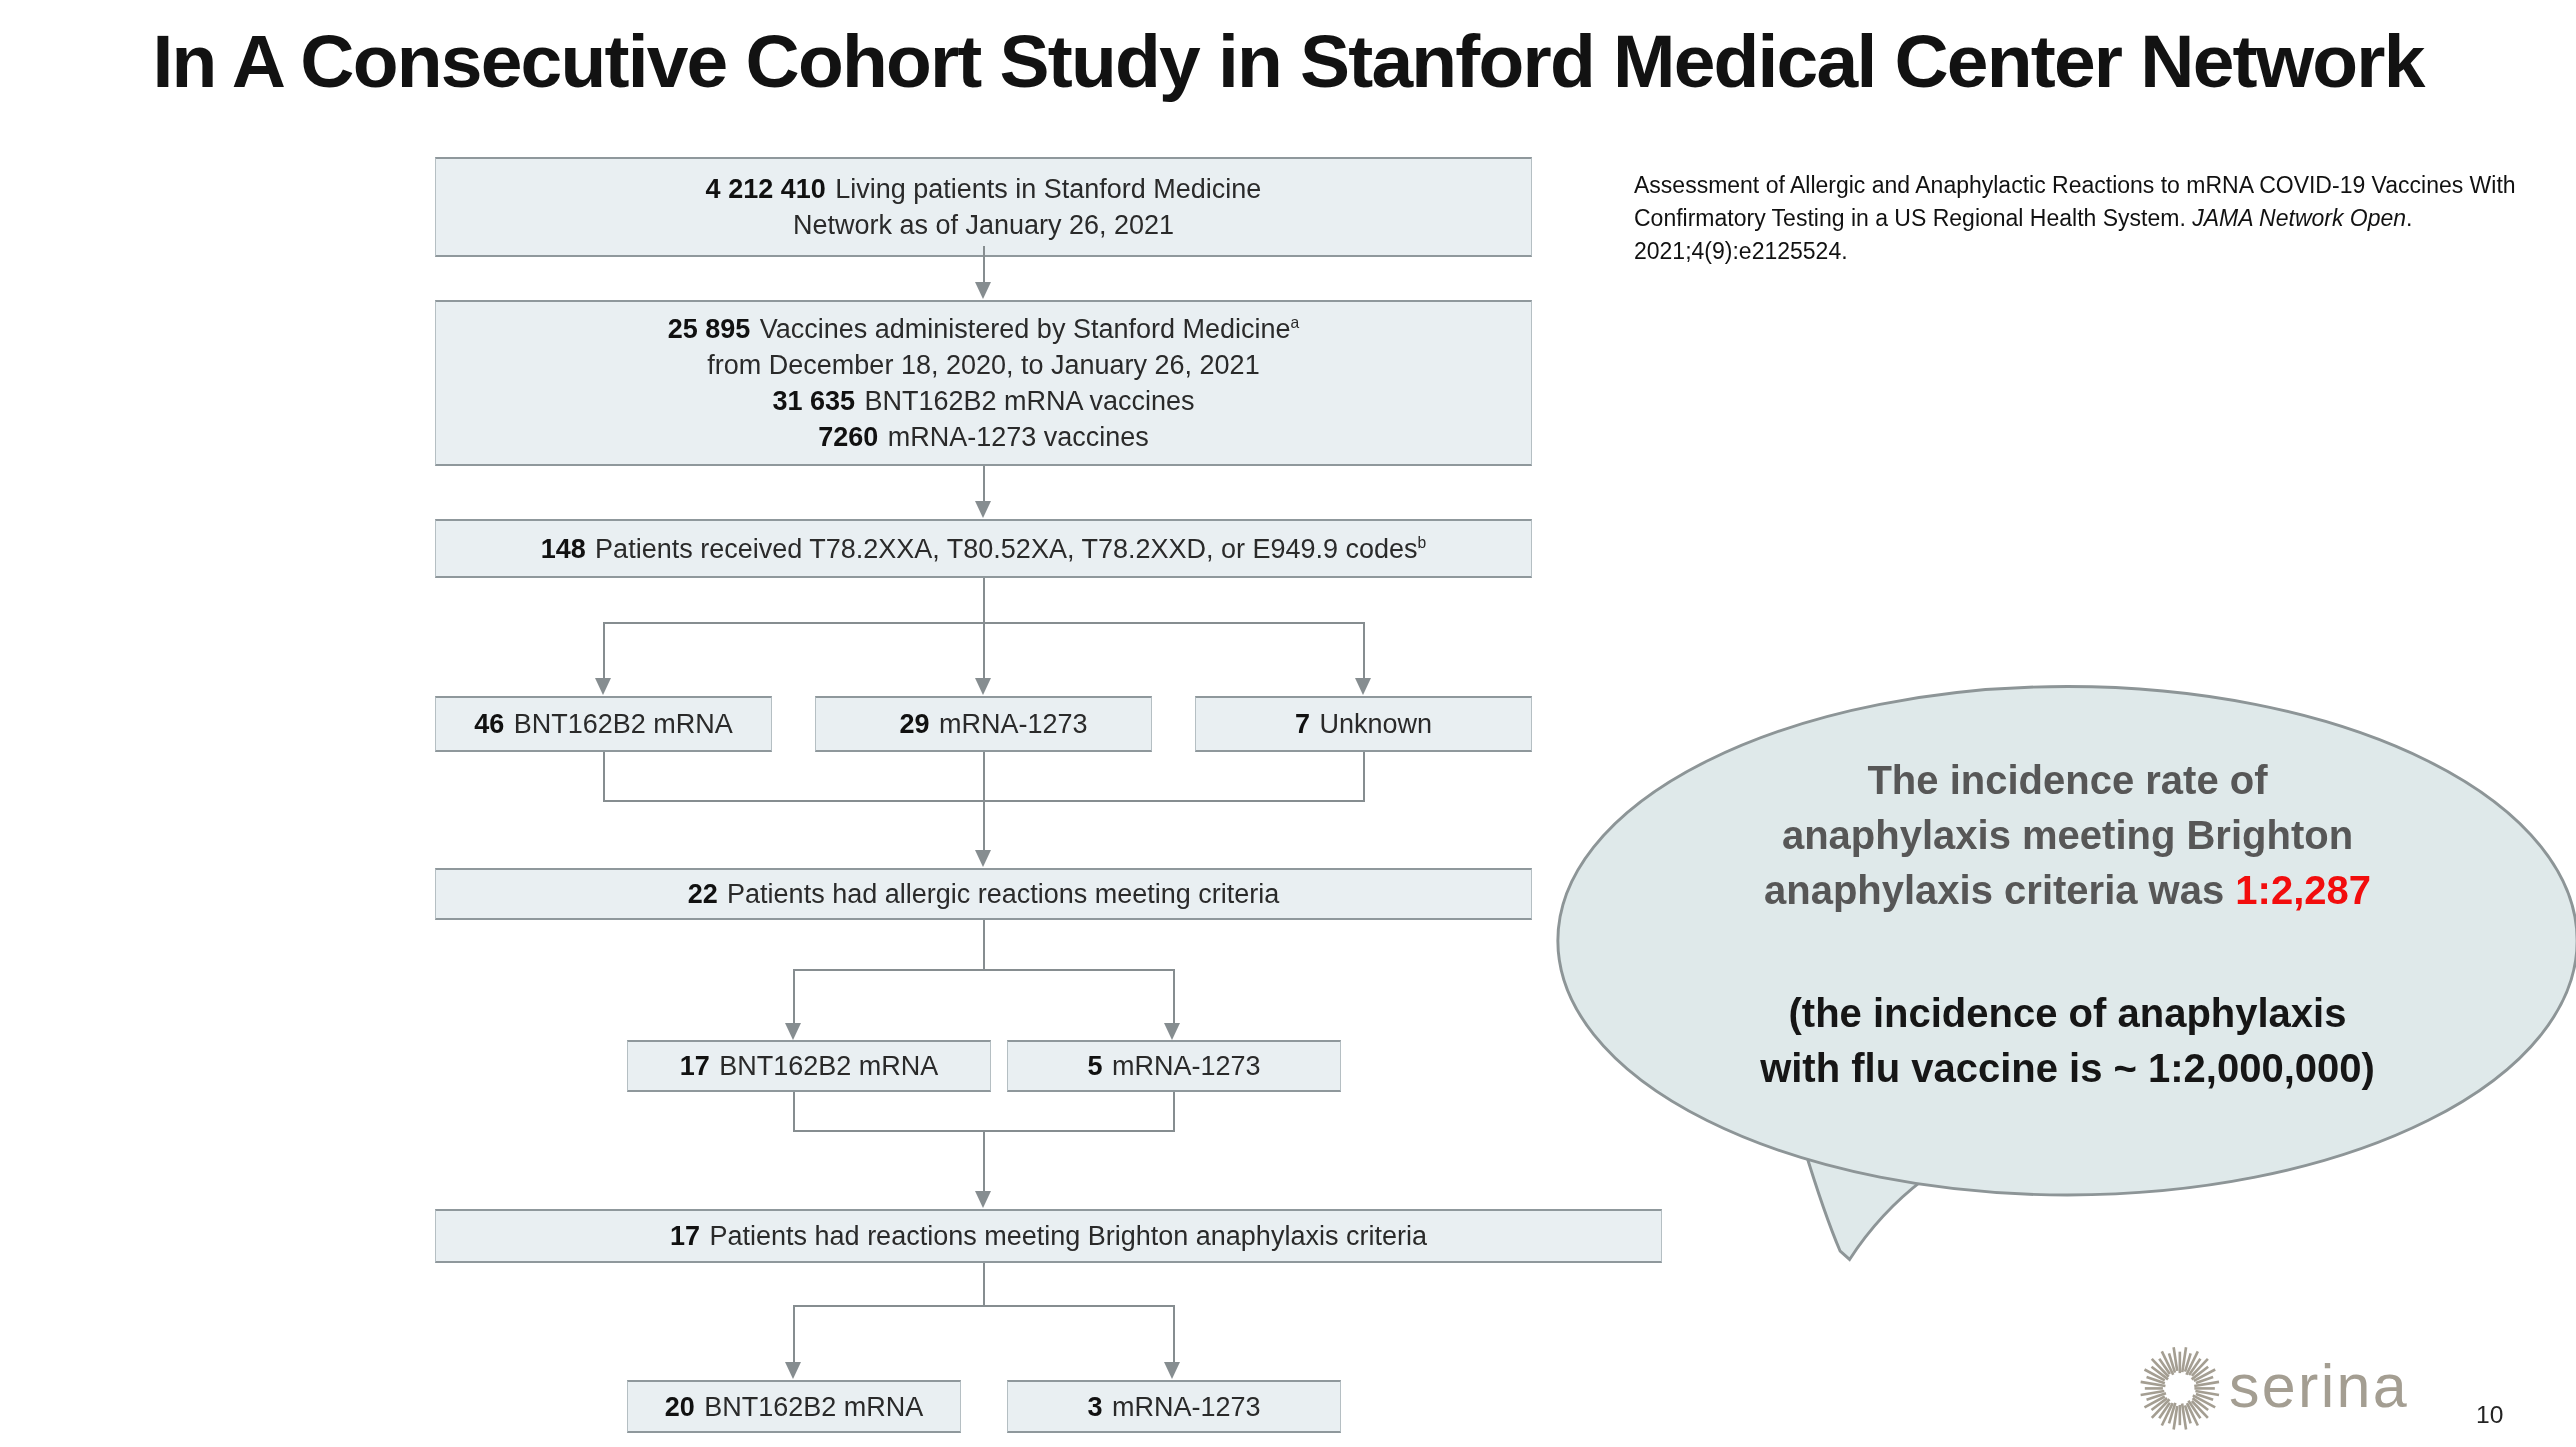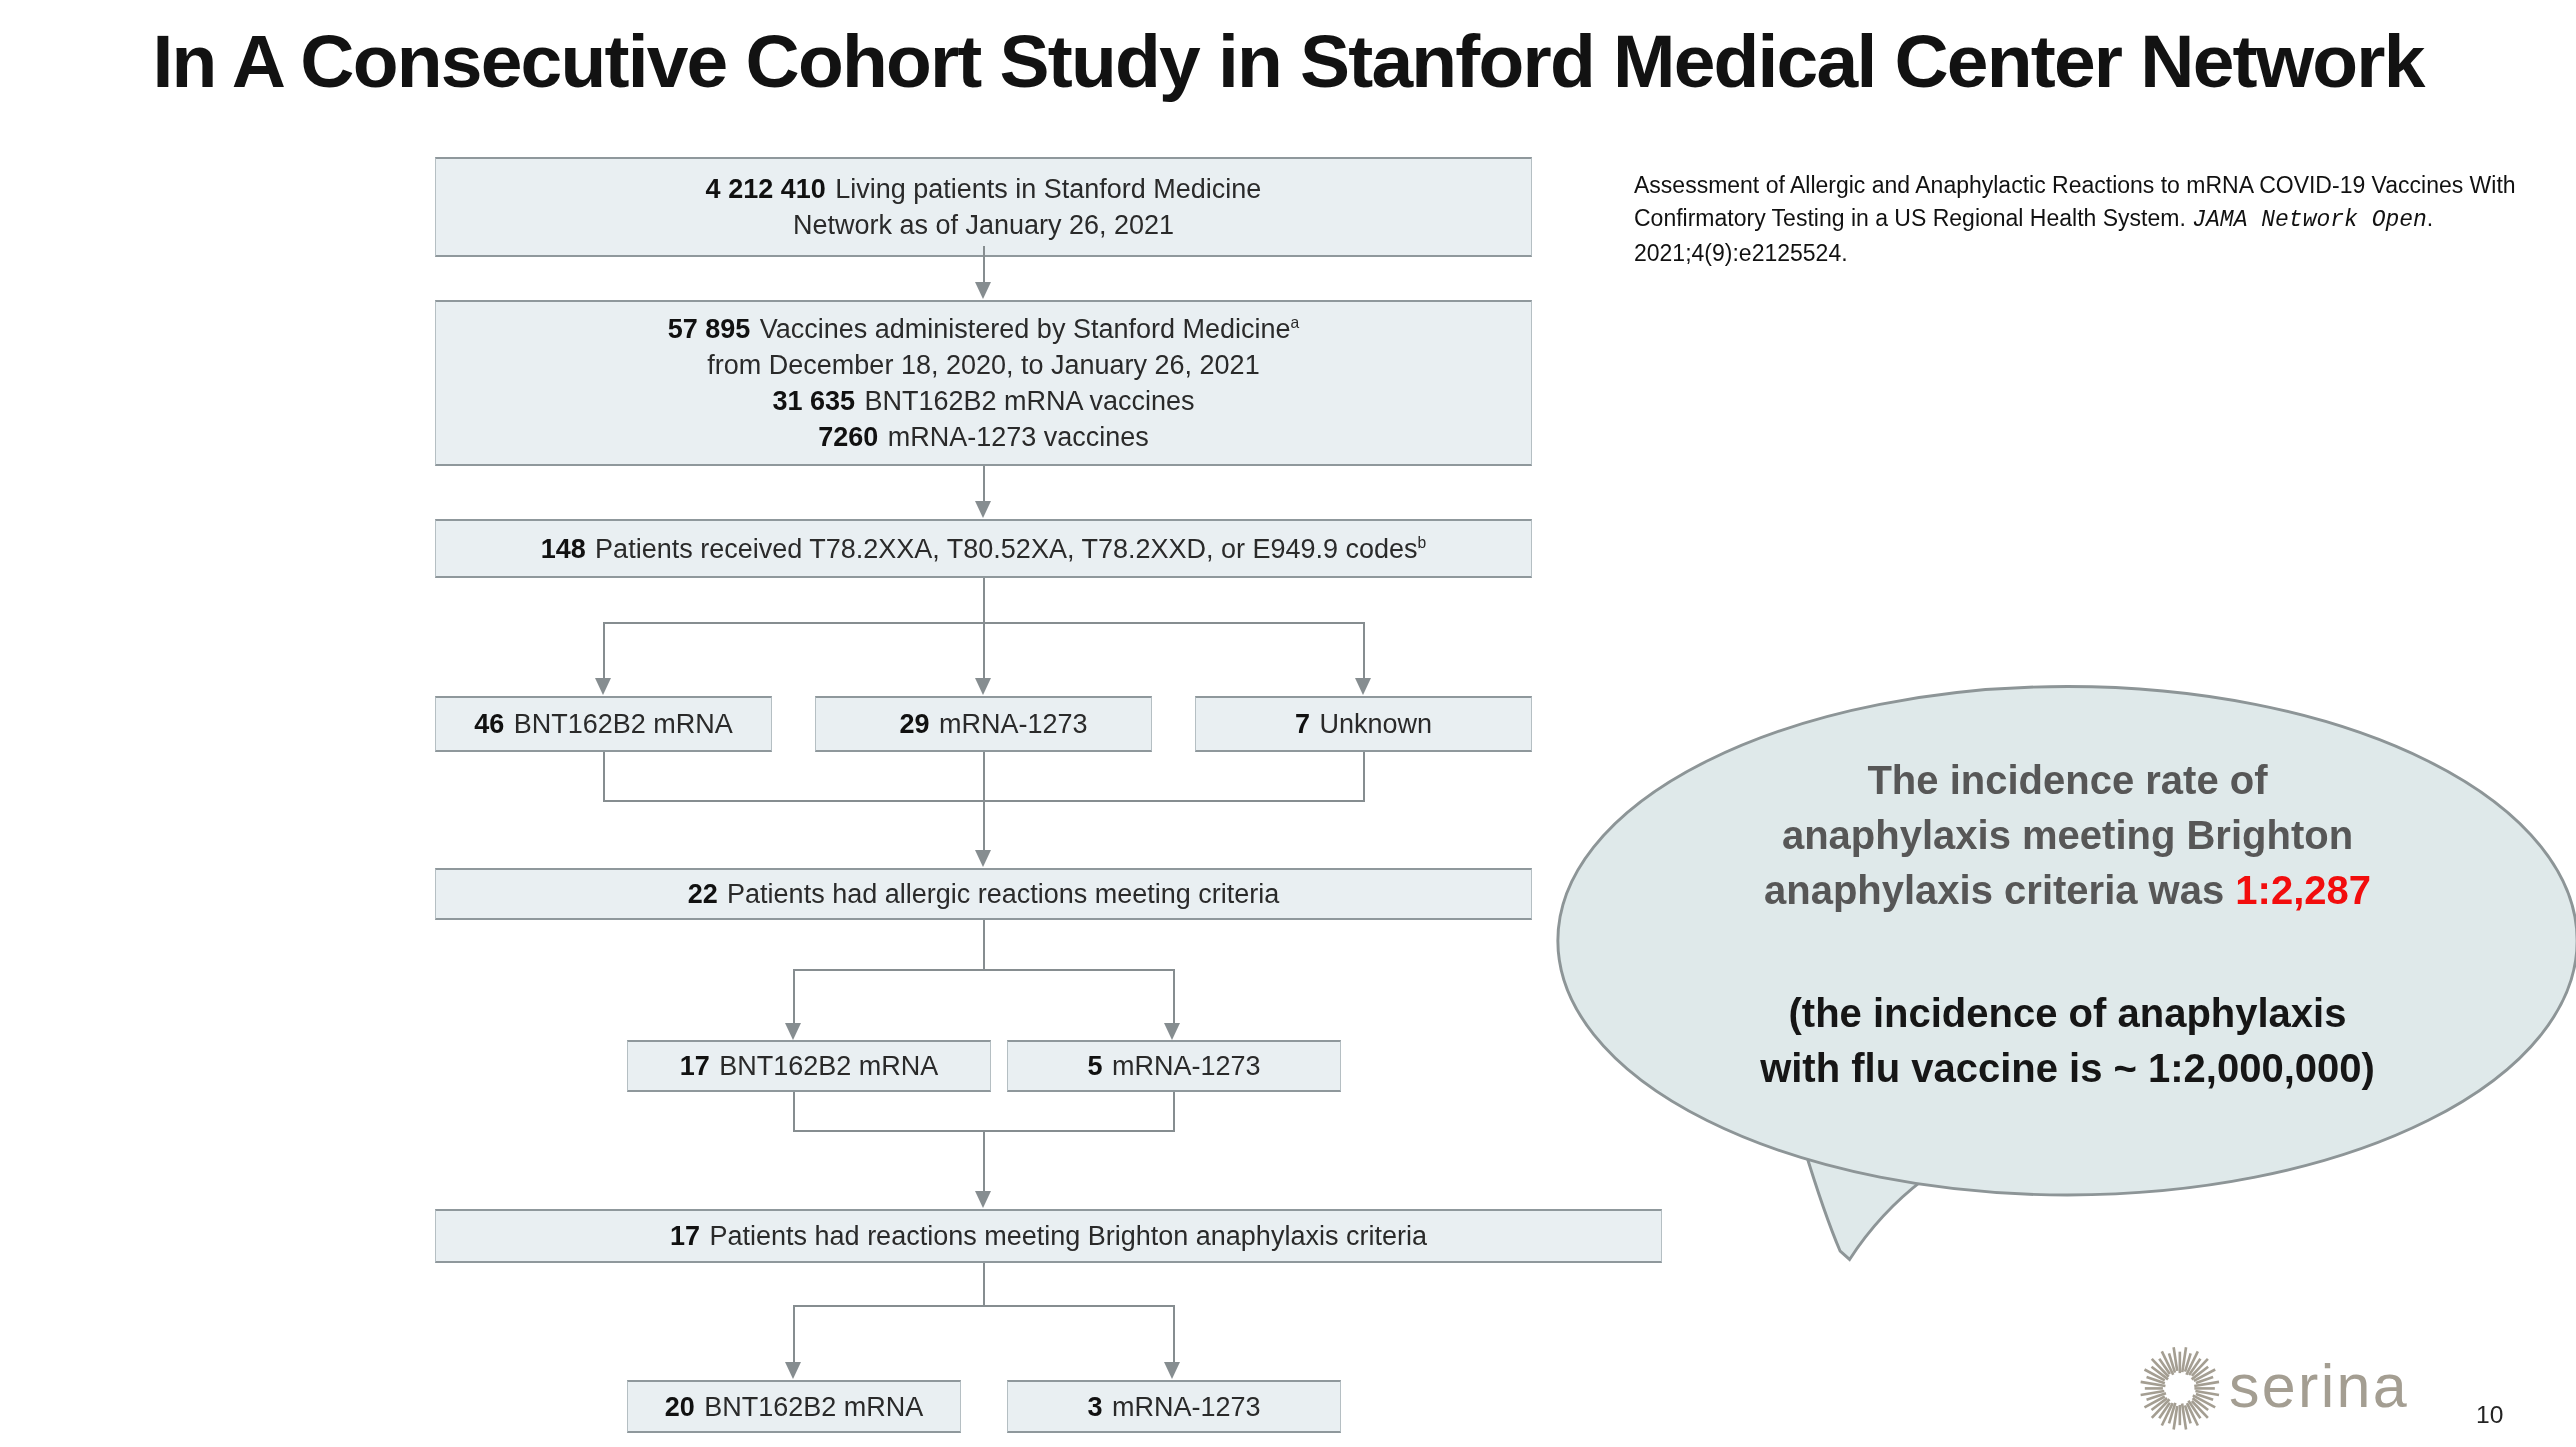--- a/index.html
+++ b/index.html
@@ -22,21 +22,21 @@
 
   
   .vline{position:absolute;width:1.8px;background:#868d90;}
   .hline{position:absolute;height:1.8px;background:#868d90;}
   .ah{position:absolute;width:0;height:0;border-left:8.8px solid transparent;
     border-right:8.8px solid transparent;border-top:17.6px solid #868d90;}
 
   
   .citation{position:absolute;left:1634px;top:169px;width:914px;
     font-size:23px;line-height:33px;color:#111;}
-  .citation i{font-style:italic;font-family:Liberation Mono, monospace;}
+  .citation i{font-style:italic;}
 
   
   .bubble{position:absolute;left:1552px;top:684px;width:1031px;height:592px;}
   .bubble svg{position:absolute;left:0;top:0;}
   .bubble-text{position:absolute;left:100px;right:100px;text-align:center;
     font-weight:700;font-size:40px;line-height:55px;}
   .bubble-text.first{top:69px;color:#575757;}
   .bubble-text.second{top:302px;color:#161616;}
   .red{color:#f20d0d;}
 
@@ -56,21 +56,21 @@
   <div class="citation">
     <span>Assessment of Allergic and Anaphylactic Reactions to mRNA COVID-19 Vaccines With Confirmatory Testing in a US Regional Health System. </span><i>JAMA Network Open</i><span>. 2021;4(9):e2125524.</span>
   </div>
 
   <div class="fc-box" style="left:435px;top:157px;width:1097px;height:100px;">
     <div class="fc-line"><span class="num">4 212 410</span><span>Living patients in Stanford Medicine</span></div>
     <div class="fc-line"><span>Network as of January 26, 2021</span></div>
   </div>
 
   <div class="fc-box" style="left:435px;top:300px;width:1097px;height:166px;">
-    <div class="fc-line"><span class="num">57 895</span><span>Vaccines administered by Stanford Medicine</span><sup>a</sup></div>
+    <div class="fc-line"><span class="num">25 895</span><span>Vaccines administered by Stanford Medicine</span><sup>a</sup></div>
     <div class="fc-line"><span>from December 18, 2020, to January 26, 2021</span></div>
     <div class="fc-line"><span class="num">31 635</span><span>BNT162B2 mRNA vaccines</span></div>
     <div class="fc-line"><span class="num">7260</span><span>mRNA-1273 vaccines</span></div>
   </div>
 
   <div class="fc-box" style="left:435px;top:519px;width:1097px;height:59px;">
     <div class="fc-line"><span class="num">148</span><span>Patients received T78.2XXA, T80.52XA, T78.2XXD, or E949.9 codes</span><sup>b</sup></div>
   </div>
 
   <div class="fc-box" style="left:435px;top:696px;width:337px;height:56px;">

